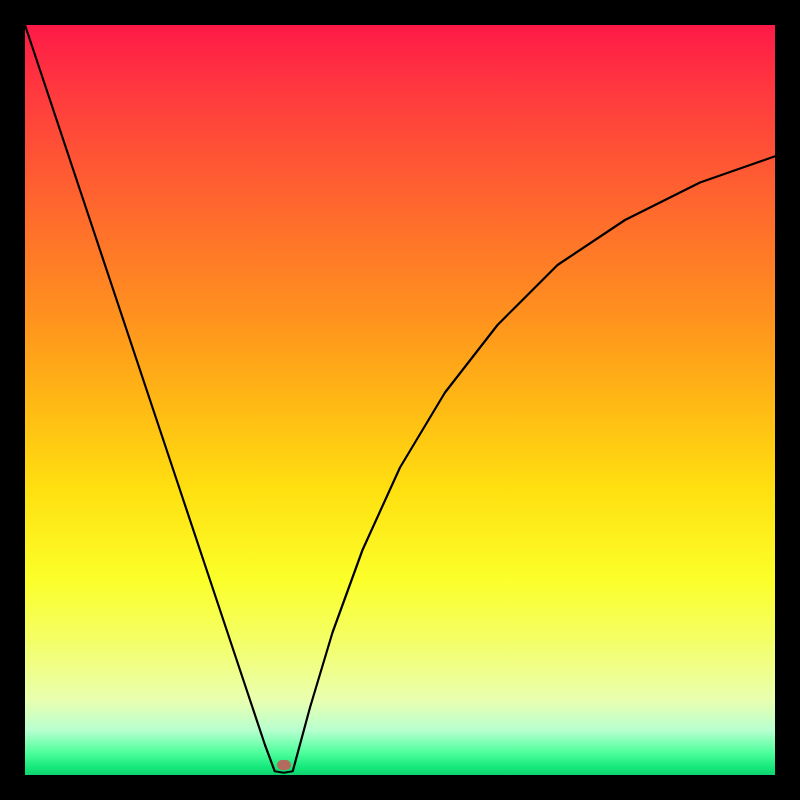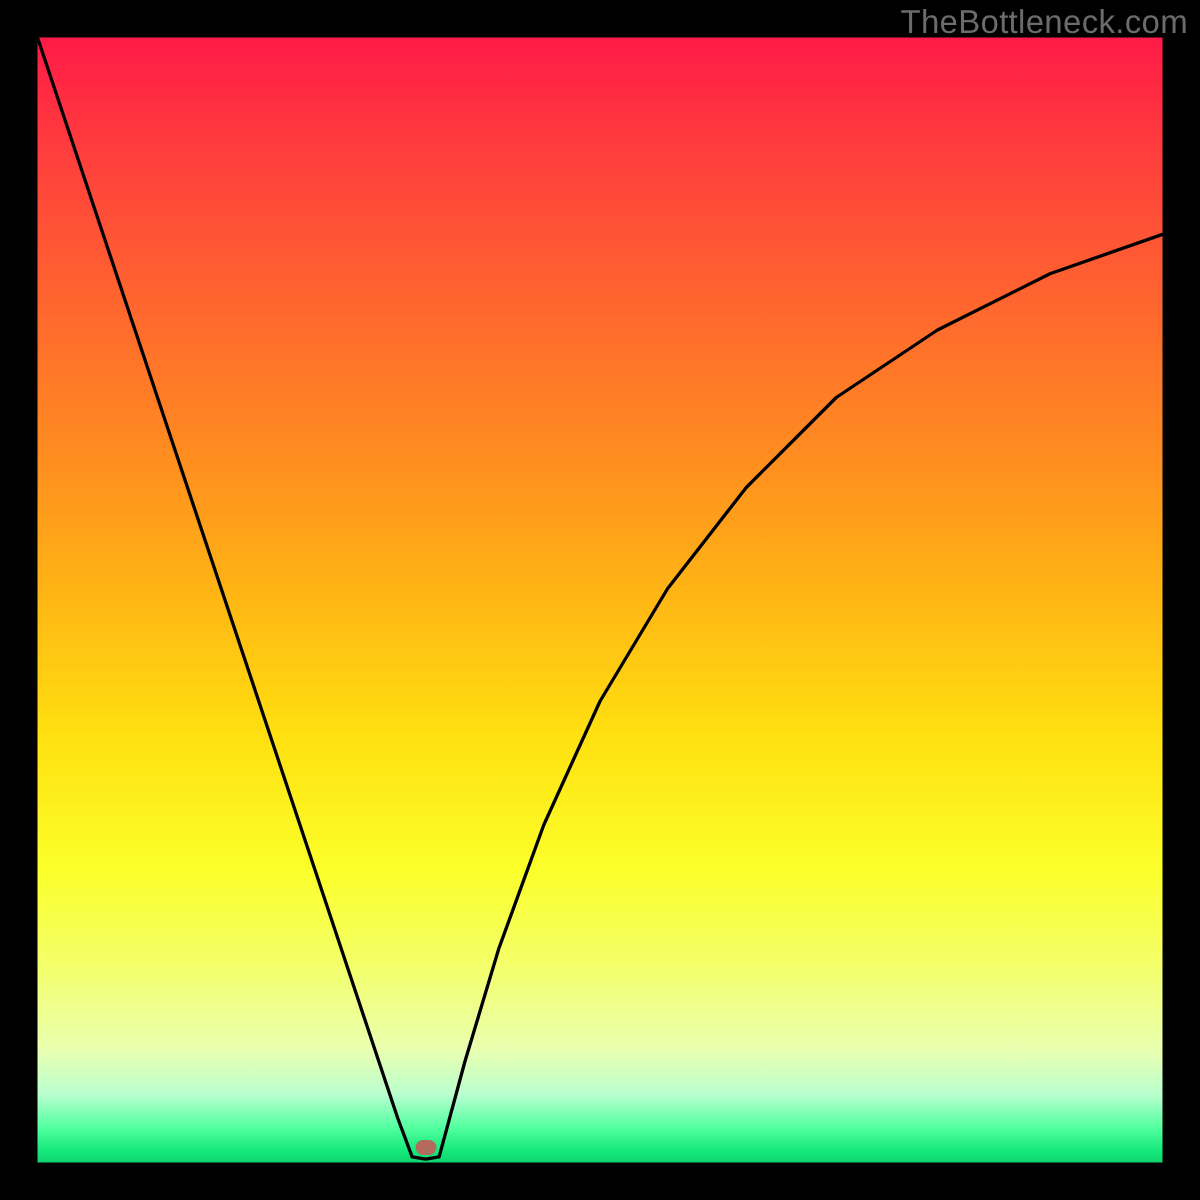--- a/index.html
+++ b/index.html
@@ -60,14 +60,13 @@
 </style>
 </head>
 <body>
 
 <div class="frame">
   <div class="plot"></div>
   <svg class="curve" viewBox="0 0 750 750" preserveAspectRatio="none">
     <path id="curve-path" fill="none" stroke="#000" stroke-width="2.2" stroke-linejoin="round" stroke-linecap="round" d="M0.00 0.00 L22.50 67.50 L45.00 135.00 L67.50 202.50 L90.00 270.00 L112.50 337.50 L135.00 405.00 L157.50 472.50 L180.00 540.00 L202.50 607.50 L225.00 675.00 L240.00 720.00 L249.75 746.25 L249.75 746.25 L258.75 747.75 L267.75 746.25 L267.75 746.25 L285.00 682.50 L307.50 607.50 L337.50 525.00 L375.00 442.50 L420.00 367.50 L472.50 300.00 L532.50 240.00 L600.00 195.00 L675.00 157.50 L750.00 131.25"></path>
   </svg>
   <div id="marker" class="marker" style="left: 276.75px; top: 760.25px; background: rgb(179, 107, 94);"></div>
-  <div class="watermark">TheBottleneck.com</div>
 </div>
 
 </body></html>

